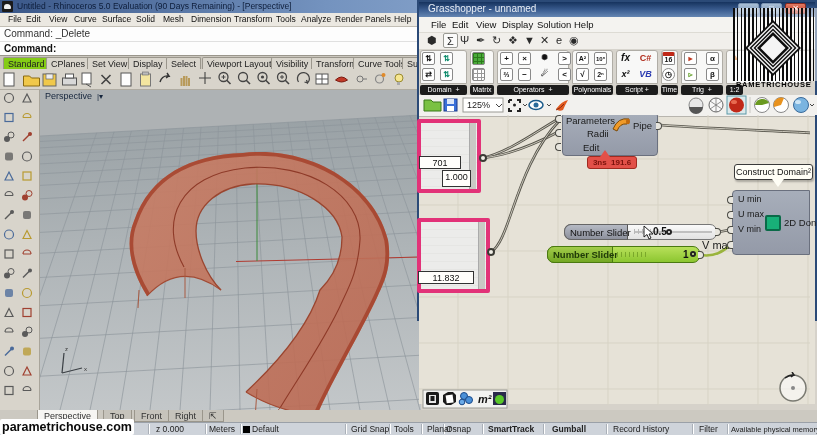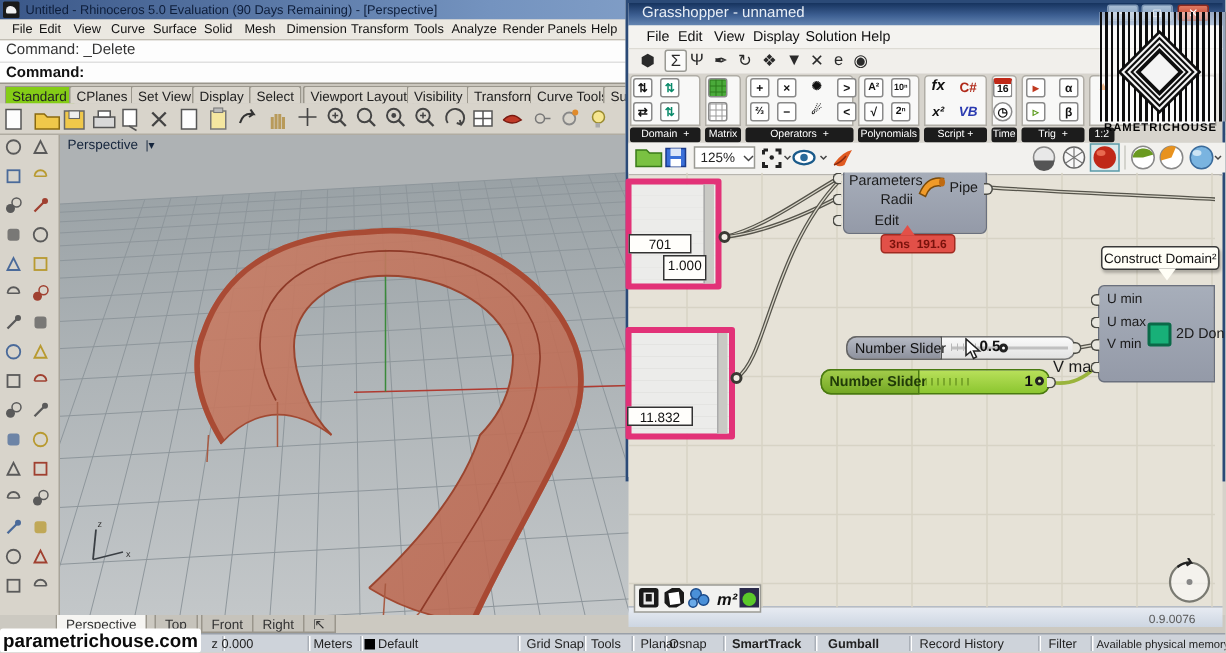--- a/index.html
+++ b/index.html
@@ -256,21 +256,21 @@
     <i style="left:240px"></i>
     <i style="left:345px"></i>
     <i style="left:389px"></i>
     <i style="left:421px"></i>
     <i style="left:443px"></i>
     <i style="left:482px"></i>
     <i style="left:543px"></i>
     <i style="left:606px"></i>
     <i style="left:692px"></i>
     <i style="left:727px"></i>
-    <span style="left:141px;">z 0.000</span>
+    <span style="left:156px;">z 0.000</span>
     <span style="left:209px;">Meters</span>
     <span style="left:252px;">Default</span>
     <span style="left:351px;">Grid Snap</span>
     <span style="left:394px;">Tools</span>
     <span style="left:427px;">Planar</span>
     <span style="left:446px;text-align:center;">Osnap</span>
     <span style="left:488px; font-weight:bold;">SmartTrack</span>
     <span style="left:552px; font-weight:bold;">Gumball</span>
     <span style="left:613px;">Record History</span>
     <span style="left:699px;">Filter</span>
@@ -343,23 +343,20 @@
     <div class="ghin pic" style="left:220px;top:66px;border:none;background:none;color:#2a3ab0;font-size:9px;font-style:italic">VB</div>
     <div class="ghin pic" style="left:243px;top:50px;background:#fff;border-top:4px solid #c02818;font-size:7px;line-height:8px">16</div>
     <div class="ghin pic" style="left:243px;top:66px;border-radius:50%">◷</div>
     <div class="ghin pic" style="left:265px;top:50px;color:#c03a20">▸</div>
     <div class="ghin pic" style="left:287px;top:50px;font-size:8px">α</div>
     <div class="ghin pic" style="left:265px;top:66px;color:#5a9a1a">▹</div>
     <div class="ghin pic" style="left:287px;top:66px;font-size:8px">β</div>
     <div class="ghin pic" style="left:310px;top:50px;color:#e07820;border:none;background:none">▲</div>
 <div class="ghin ghtools"></div>
 <div class="ghin ghcanvas"></div>
-<div class="ghin ghstatus">
-      <span style="position:absolute;right:18px;top:3px">0.9.0076</span>
-    </div>
 </div>
 <svg width="391" height="290" viewBox="0 0 391 290" style="position:absolute;left:419px;top:115px;z-index:11">
     <g stroke="#d7d3c5" stroke-width="1">
       <line x1="39" y1="0" x2="39" y2="290"></line>
       <line x1="89" y1="0" x2="89" y2="290"></line>
       <line x1="139" y1="0" x2="139" y2="290"></line>
       <line x1="189" y1="0" x2="189" y2="290"></line>
       <line x1="239" y1="0" x2="239" y2="290"></line>
       <line x1="289" y1="0" x2="289" y2="290"></line>
       <line x1="339" y1="0" x2="339" y2="290"></line>
@@ -414,21 +411,21 @@
     <circle cx="382" cy="10" r="7.5" fill="#7ab4e0" stroke="#3a6a9a"></circle>
     <ellipse cx="379" cy="7" rx="3" ry="2" fill="#cce4f4"></ellipse>
     <path d="M391,9 l2,2 2,-2" fill="none" stroke="#444"></path>
   </svg>
 <div class="pinkpanel" style="left:417px;top:119px;width:64px;height:74px;background:repeating-linear-gradient(180deg,#ececea 0,#ececea 7px,#e0e0dd 8px)"></div>
 <div style="position:absolute;left:469px;top:123px;width:7px;height:66px;background:#c9c9c4;border-left:1px solid #aaa;z-index:12"></div>
 <div class="pinkpanel" style="left:417px;top:218px;width:73px;height:75px;background:repeating-linear-gradient(180deg,#ececea 0,#ececea 7px,#e0e0dd 8px)"></div>
 <div style="position:absolute;left:478px;top:222px;width:7px;height:67px;background:#c9c9c4;border-left:1px solid #aaa;z-index:12"></div>
 <div class="valbox" style="left:419px;top:156px;width:42px;height:13px;line-height:12px">701</div>
 <div class="valbox" style="left:442px;top:170px;width:29px;height:17px;line-height:12px">1.000</div>
-<div class="valbox" style="left:418px;top:271px;width:44px;height:13px;line-height:12px">11.832</div>
+<div class="valbox" style="left:418px;top:271px;width:56px;height:13px;line-height:12px">11.832</div>
 <div style="position:absolute;left:479px;top:154px;width:8px;height:8px;border-radius:50%;background:#f0eee6;border:2px solid #3a3a34;z-index:12"></div>
 <div style="position:absolute;left:487px;top:248px;width:8px;height:8px;border-radius:50%;background:#f0eee6;border:2px solid #3a3a34;z-index:12"></div>
 <div class="comp" style="left:562px;top:112px;width:96px;height:44px"></div>
 <div style="position:absolute;left:566px;top:115px;font-size:9.5px;color:#1a1a1a;z-index:12">Parameters</div>
 <div style="position:absolute;left:587px;top:128px;font-size:9.5px;color:#1a1a1a;z-index:12">Radii</div>
 <div style="position:absolute;left:583px;top:142px;font-size:9.5px;color:#1a1a1a;z-index:12">Edit</div>
 <div style="position:absolute;left:633px;top:120px;font-size:9.5px;color:#1a1a1a;z-index:12">Pipe</div>
 <svg width="22" height="18" viewBox="0 0 22 18" style="position:absolute;left:610px;top:115px;z-index:12">
     <path d="M3,14 Q8,2 19,4 L17,9 Q10,8 7,16 Z" fill="#f09a28" stroke="#7a4a0a"></path>
     <ellipse cx="18" cy="6.5" rx="2" ry="2.8" fill="#c06a10"></ellipse>

